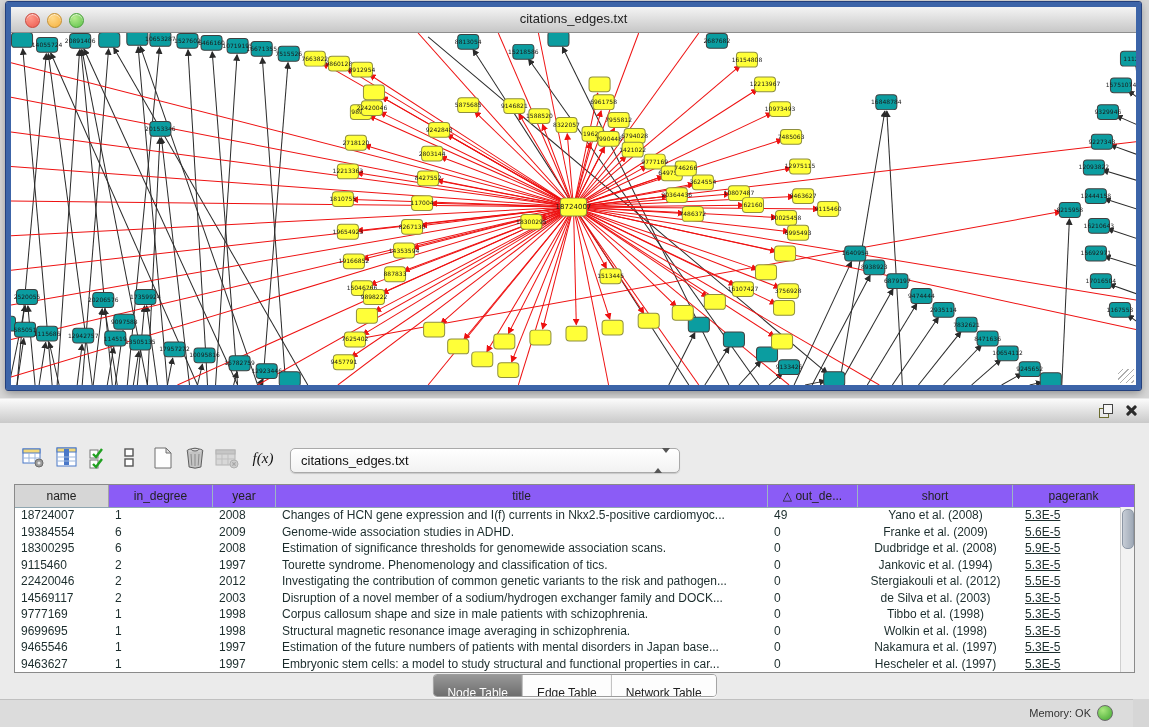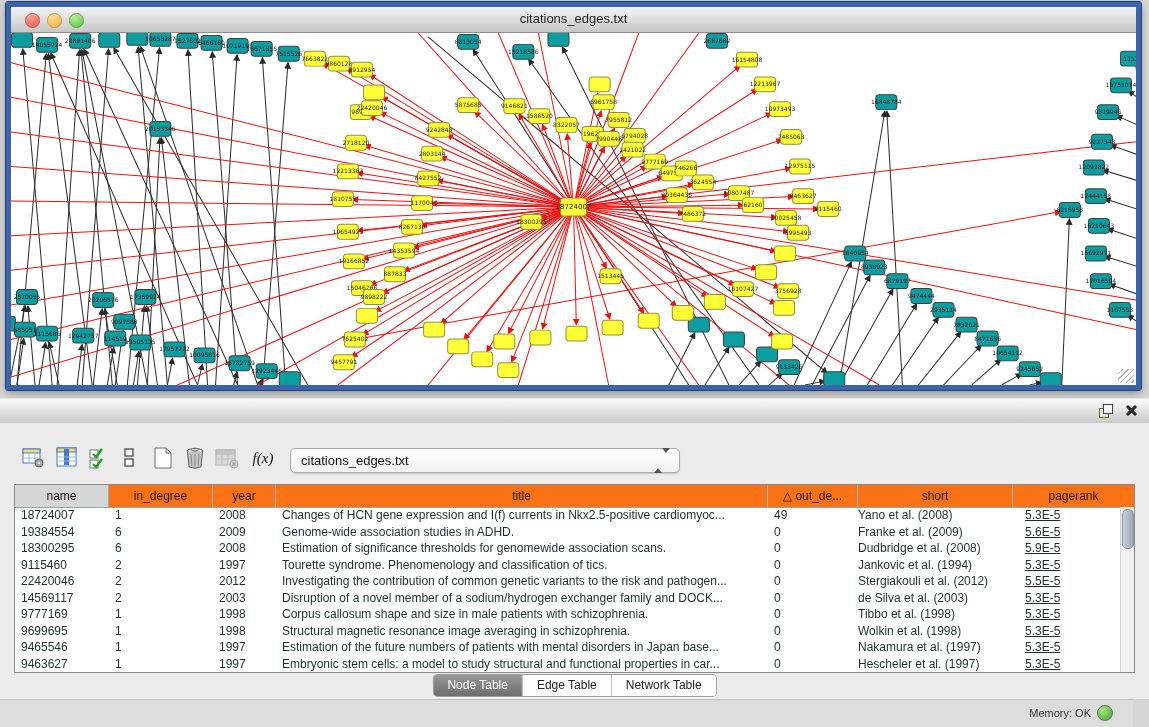--- a/index.html
+++ b/index.html
@@ -45,38 +45,38 @@
     border:1px solid #a9a9a9;border-radius:5px;box-shadow:0 1px 1px rgba(0,0,0,.15);font-size:13px;color:#111;}
   #table-select .val{position:absolute;left:10px;top:4px;}
   #table-select .steppers{position:absolute;right:9px;top:4px;}
   #table-select .up{width:0;height:0;border-left:4px solid transparent;border-right:4px solid transparent;border-bottom:5px solid #555;margin-bottom:3px;}
   #table-select .down{width:0;height:0;border-left:4px solid transparent;border-right:4px solid transparent;border-top:5px solid #555;}
 
   
   #table-wrap{position:absolute;left:14px;top:484px;width:1121px;height:189px;
     background:#fff;border:1px solid #8a8a8a;box-sizing:border-box;}
   #thead{display:grid;grid-template-columns:94px 104px 63px 492px 90px 155px 1fr;height:22px;
-    background:#f97316;border-bottom:1px solid #8fa6b0;}
+    background:#8b5cf6;border-bottom:1px solid #8fa6b0;}
   #thead .hc{border-right:1px solid #9db6c2;font-size:12px;color:#222;text-align:center;line-height:22px;
     overflow:hidden;white-space:nowrap;}
   #thead .hc.gray{background:#d6d6d6;border-right:1px solid #a5a5a5;}
   #thead .hc:last-child{border-right:none;}
   #tbody{position:absolute;left:0;top:22px;right:13px;bottom:0;overflow:hidden;}
   .trow{display:grid;grid-template-columns:94px 104px 63px 492px 90px 155px 1fr;height:16.5px;font-size:12px;color:#1c2d2d;}
   .trow .c{white-space:nowrap;overflow:hidden;padding-left:6px;line-height:16.5px;}
-  .trow .c.center{text-align:left;padding-left:0;}
+  .trow .c.center{text-align:center;padding-left:0;}
   .trow .c.pg{padding-left:12px;text-decoration:underline;}
   #vscroll{position:absolute;right:0;top:22px;width:13px;bottom:0;background:#f2f2f2;border-left:1px solid #cfcfcf;}
   #vthumb{position:absolute;left:1px;top:2px;width:10px;height:38px;border-radius:5px;
     background:linear-gradient(90deg,#c7cdd6,#9fa9b6);border:1px solid #8d97a5;}
 
   
   #tabbar{position:absolute;left:50%;top:674px;transform:translateX(-50%);display:flex;height:21px;
     border:1px solid #9d9d9d;border-radius:4px;overflow:hidden;background:#fdfdfd;box-shadow:0 1px 0 rgba(255,255,255,.8);}
-  .tab{font-size:12px;line-height:21px;padding:0 14px;color:#222;border-right:1px solid #b9b9b9;background:#fdfdfd;}
+  .tab{font-size:12px;line-height:21px;padding:8px 14px;color:#222;border-right:1px solid #b9b9b9;background:#fdfdfd;}
   .tab:last-child{border-right:none;}
   .tab.active{background:linear-gradient(#989898,#6e6e6e);color:#fff;}
 
   
   #statusbar{position:absolute;left:0;top:699px;width:1133px;height:28px;background:#dcdcdc;border-top:1px solid #c0c0c0;}
   #mem-label{position:absolute;right:42px;top:7px;font-size:11px;color:#333;}
   #mem-dot{position:absolute;right:20px;top:5px;width:14px;height:14px;border-radius:50%;
     background:radial-gradient(circle at 35% 30%,#a8e87e,#3fa52f);border:1px solid #6a6a6a;}
 </style>
 </head>

